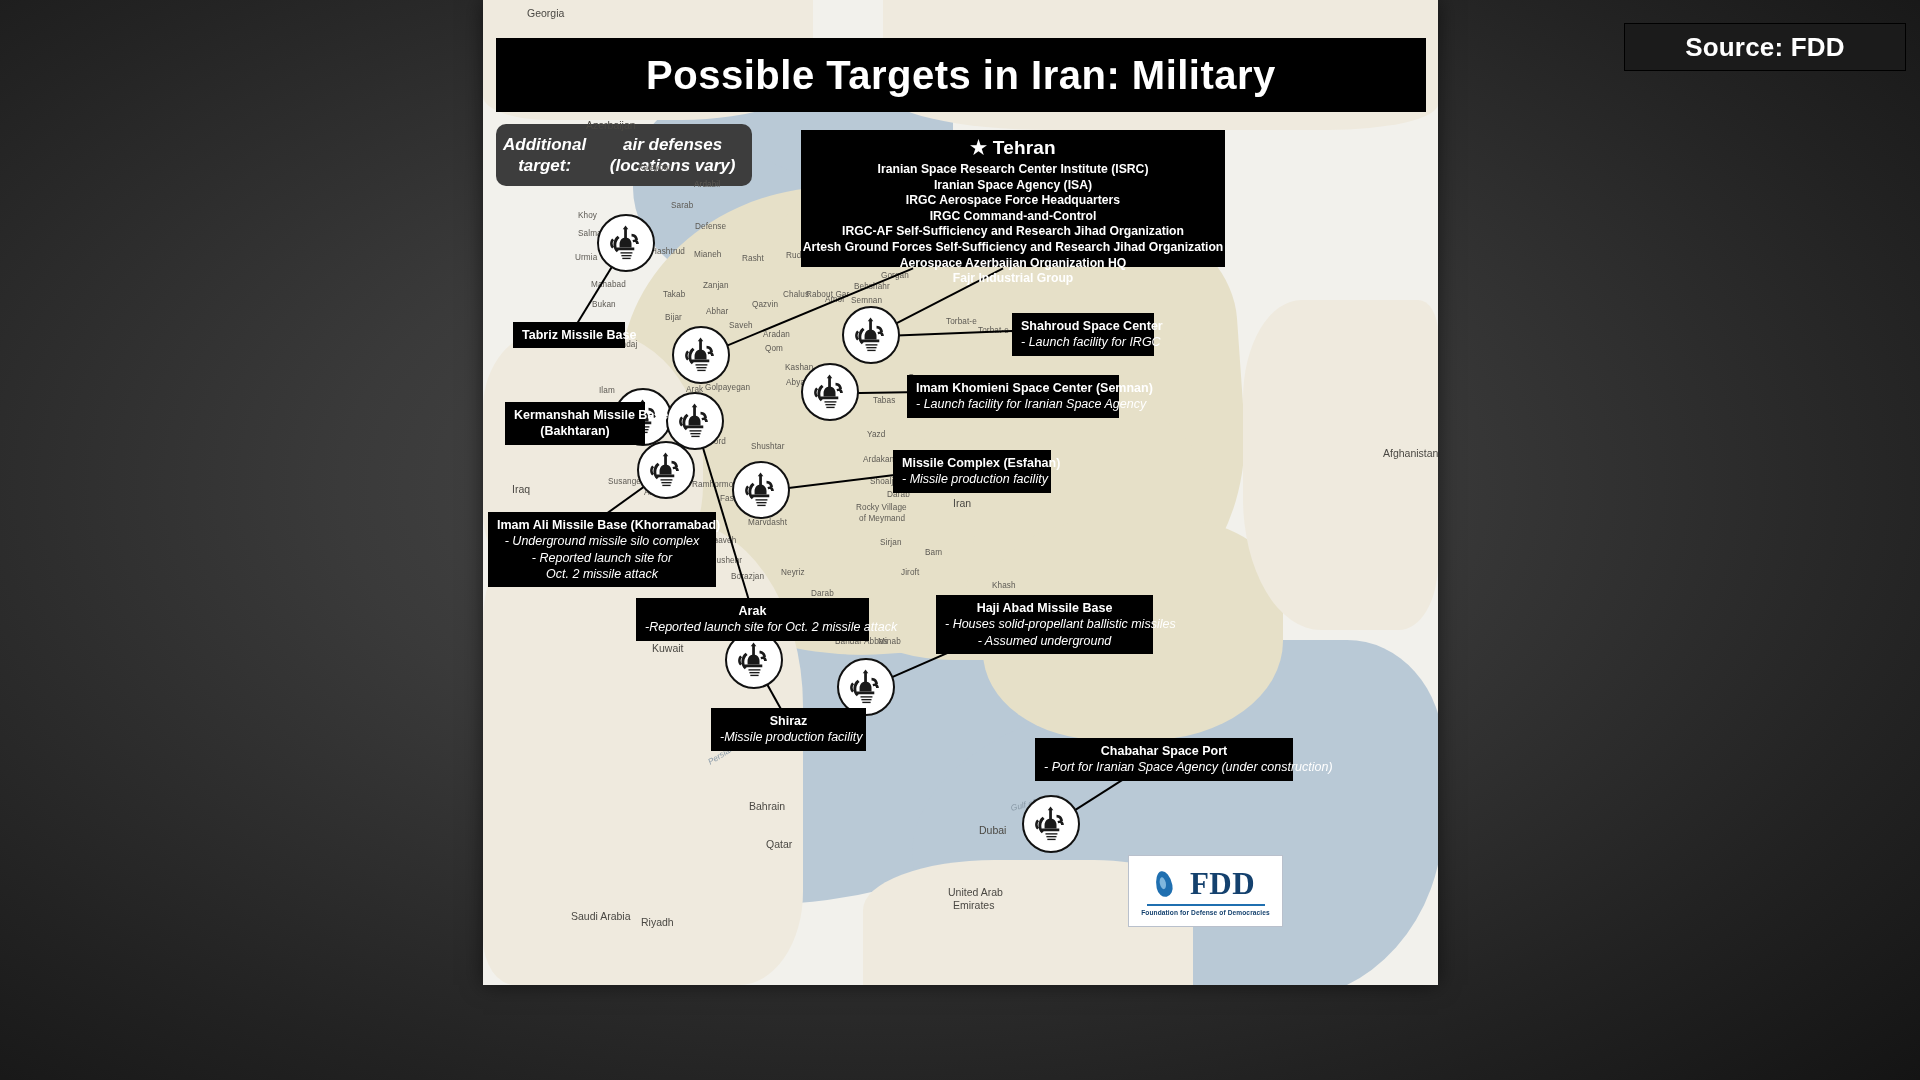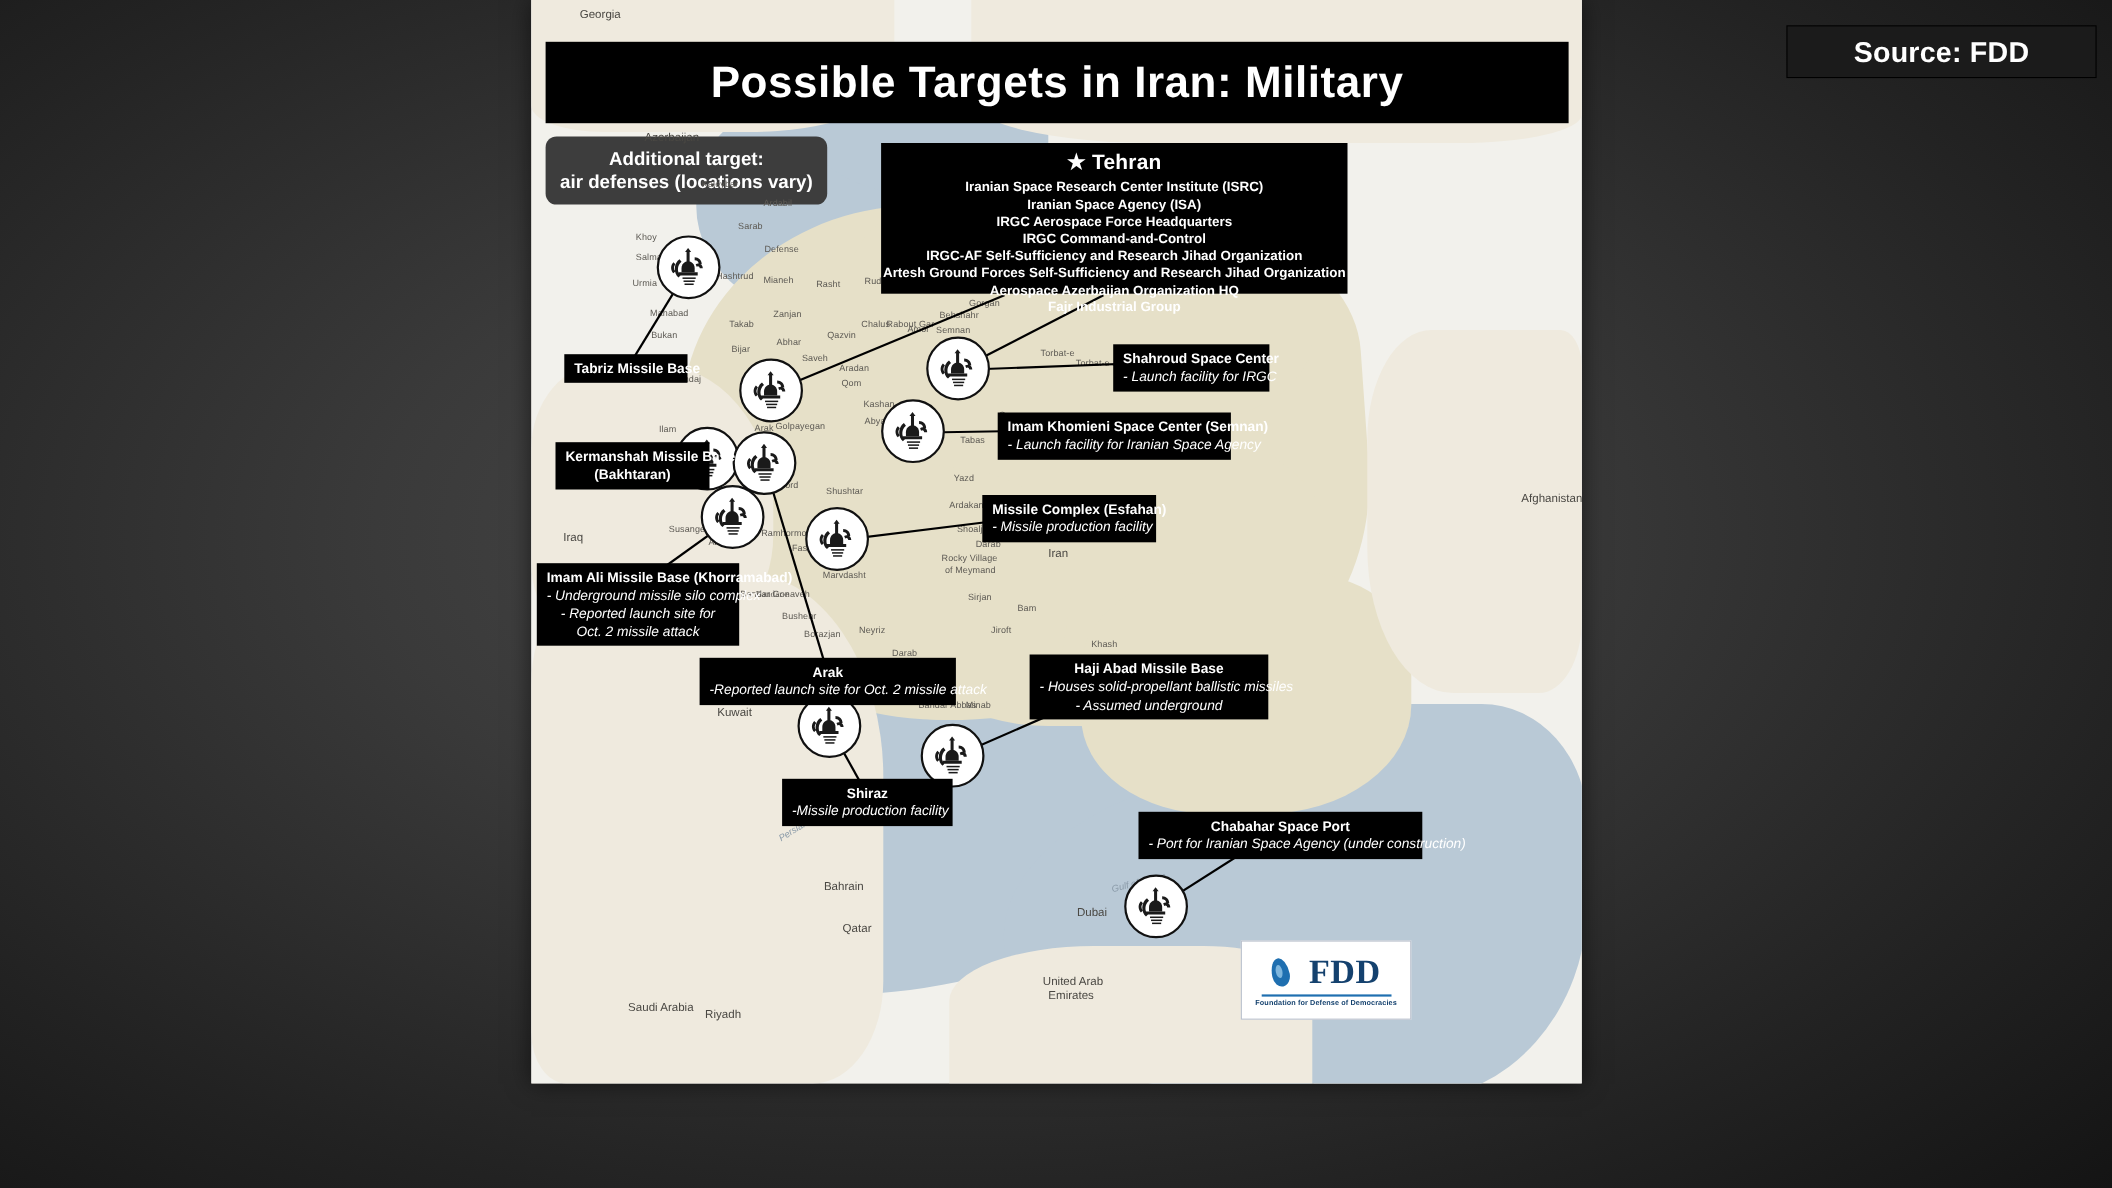--- a/index.html
+++ b/index.html
@@ -42,22 +42,22 @@
     display:flex; align-items:center; justify-content:center;
     font-family:"Liberation Sans", sans-serif;
     font-weight:700; font-size:40px; letter-spacing:.5px;
   }
 
   
   #additional-note{
     position:absolute; left:13px; top:124px; width:256px; height:62px;
     background:#3d3d3d; color:#fff;
     border-radius:10px 10px 10px 10px;
-    display:flex; flex-direction:column; align-items:center; justify-content:center;
-    font-weight:700; font-size:17px; line-height:1.25;
+    display:flex; align-items:center; justify-content:center;
+    font-style:italic; font-weight:700; font-size:17px; line-height:1.25;
     text-align:center;
   }
   #additional-note .l2{ font-weight:700; }
 
   
   .callout{
     position:absolute; background:#000; color:#fff;
     padding:5px 9px; text-align:center;
     font-size:12.5px; line-height:1.3; z-index:6;
   }
@@ -484,21 +484,21 @@
   </div>
 
   <div id="callout-layer">
       <div class="callout" style="left: 30px; top: 322px; width: 112px;">
         <span class="hl">Tabriz Missile Base</span>
       </div>
       <div class="callout" style="left: 22px; top: 402px; width: 140px;">
         <span class="hl">Kermanshah Missile Base</span>
         <span class="hl">(Bakhtaran)</span>
       </div>
-      <div class="callout" style="left: 5px; top: 512px; width: 184px;">
+      <div class="callout" style="left: 5px; top: 512px; width: 228px;">
         <span class="hl">Imam Ali Missile Base (Khorramabad)</span>
         <span class="sub">- Underground missile silo complex</span>
         <span class="sub">- Reported launch site for</span>
         <span class="sub">Oct. 2 missile attack</span>
       </div>
       <div class="callout" style="left: 153px; top: 598px; width: 233px;">
         <span class="hl">Arak</span>
         <span class="sub">-Reported launch site for Oct. 2 missile attack</span>
       </div>
       <div class="callout" style="left: 228px; top: 708px; width: 155px;">

